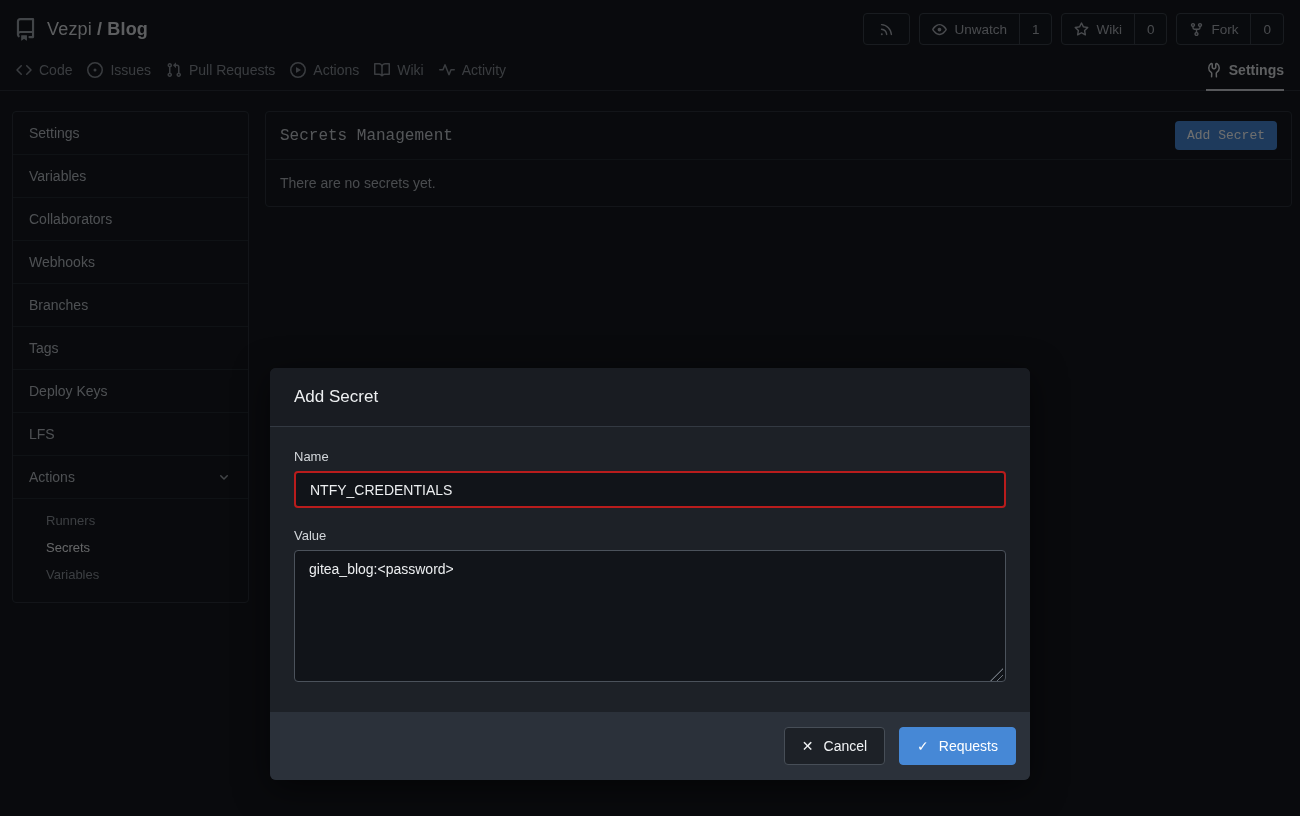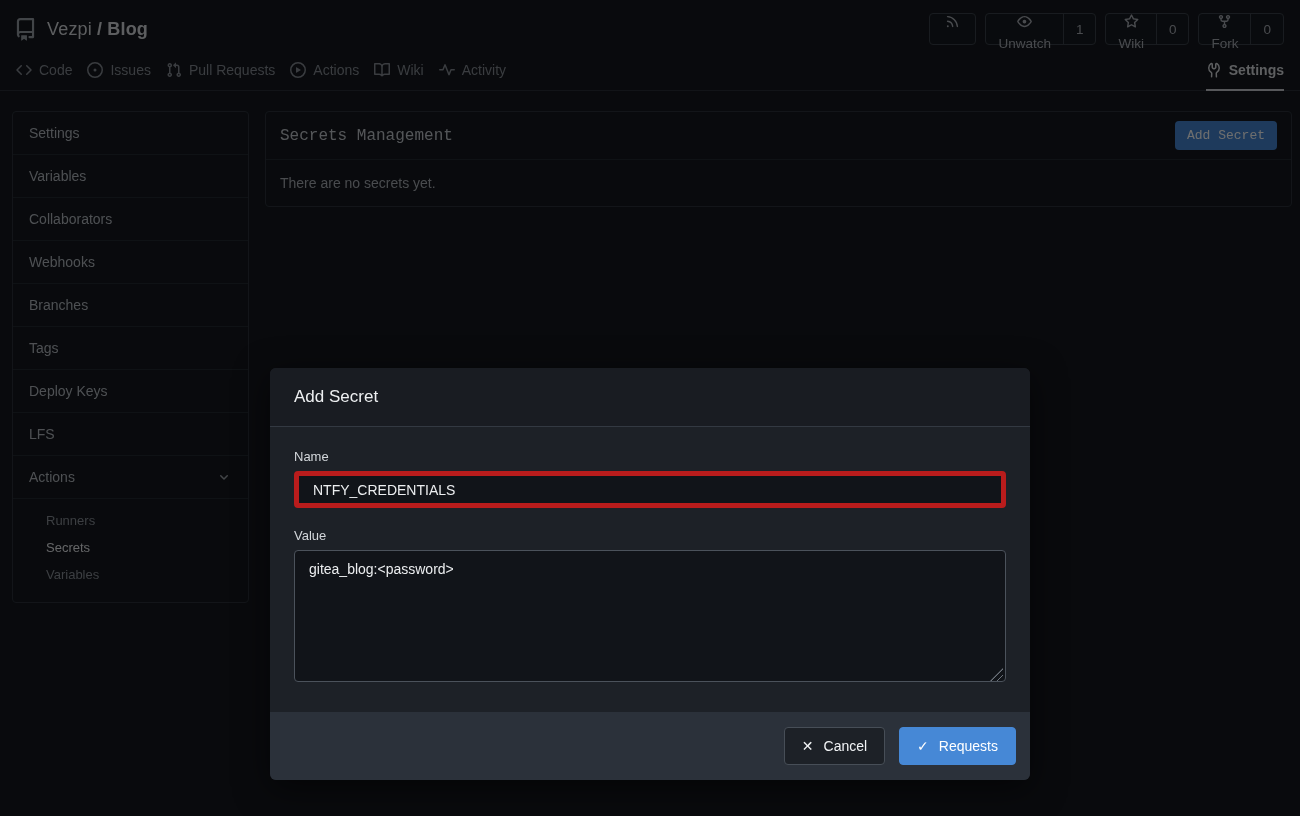--- a/index.html
+++ b/index.html
@@ -12,21 +12,21 @@
 
   
   .top-header { display:flex; align-items:center; padding:10px 16px 2px 14px; height:50px; }
   .repo-icon svg { width:23px; height:23px; fill:#9aa0a8; }
   .repo-title { margin-left:10px; font-size:18px; color:#d8dbdf; letter-spacing:.2px; }
   .repo-title .sep { margin:0 5px; font-weight:700; }
   .repo-title .name { font-weight:700; }
   .header-buttons { margin-left:auto; display:flex; gap:9px; }
   .hbtn { display:flex; align-items:stretch; border:1px solid #3b424b; border-radius:4px;
           background:#171b21; color:#a9aeb6; font-size:13.5px; height:32px; cursor:pointer; }
-  .hbtn .part { display:flex; align-items:center; gap:7px; padding:0 12px;flex-direction:column; }
+  .hbtn .part { display:flex; align-items:center; gap:7px; padding:0 12px; }
   .hbtn .count { border-left:1px solid #3b424b; padding:0 12px; display:flex; align-items:center; }
   .hbtn svg { width:15px; height:15px; fill:currentColor; }
   .hbtn.icon-only .part { padding:0 15px; }
 
   
   .nav-row { display:flex; align-items:stretch; padding:0 16px; gap:15px; border-bottom:1px solid #2a3038; height:41px; }
   .nav-tab { display:flex; align-items:center; gap:7px; color:#868c94; font-size:14px;
              border-bottom:2px solid transparent; margin-bottom:-1px; cursor:pointer; }
   .nav-tab svg { width:16px; height:16px; fill:currentColor; }
   .nav-tab.active { margin-left:auto; color:#d9dce0; font-weight:700; border-bottom-color:#c9cdd2; }
@@ -51,21 +51,21 @@
 
   
   .overlay { position:absolute; inset:0; background:rgba(0,0,0,0.57); }
   .modal { position:absolute; left:270px; top:368px; width:760px; border-radius:6px; overflow:hidden;
            background:#1d2127; box-shadow:0 8px 34px rgba(0,0,0,.55); }
   .modal-header { background:#191c22; border-bottom:1px solid #333942; padding:19px 24px;
                   font-size:17px; color:#edeff1; }
   .modal-body { padding:22px 24px 26px; }
   .modal-desc { font-size:14px; color:#d3d7db; margin:0 0 21px; }
   .field-label { font-size:13px; font-weight:500; color:#d3d7db; margin-bottom:7px; }
-  .text-input { width:100%; height:37px; background:#111419; border:5px solid #b91c1c; border-radius:4px;
+  .text-input { width:100%; height:37px; background:#111419; border:2px solid #b91c1c; border-radius:4px;
                 color:#eceef0; font-size:14px; padding:12px 14px; font-family:inherit; outline:none; }
   .field-gap { height:20px; }
   .value-wrap { position:relative; }
   .text-area { width:100%; height:132px; background:#111419; border:1px solid #4b525b; border-radius:4px;
                color:#eceef0; font-size:14px; padding:10px 14px; font-family:inherit; resize:none; outline:none; }
   .resize-corner { position:absolute; right:3px; bottom:5px; width:13px; height:13px; pointer-events:none;
                    background:repeating-linear-gradient(135deg, #6b727a 0 1px, transparent 1px 4.5px);
                    clip-path:polygon(100% 0, 100% 100%, 0 100%); }
   .modal-footer { background:#2b313a; padding:15px 14px; display:flex; justify-content:flex-end; gap:14px; }
   .btn { display:inline-flex; align-items:center; gap:10px; font-size:14px; border-radius:4px;

